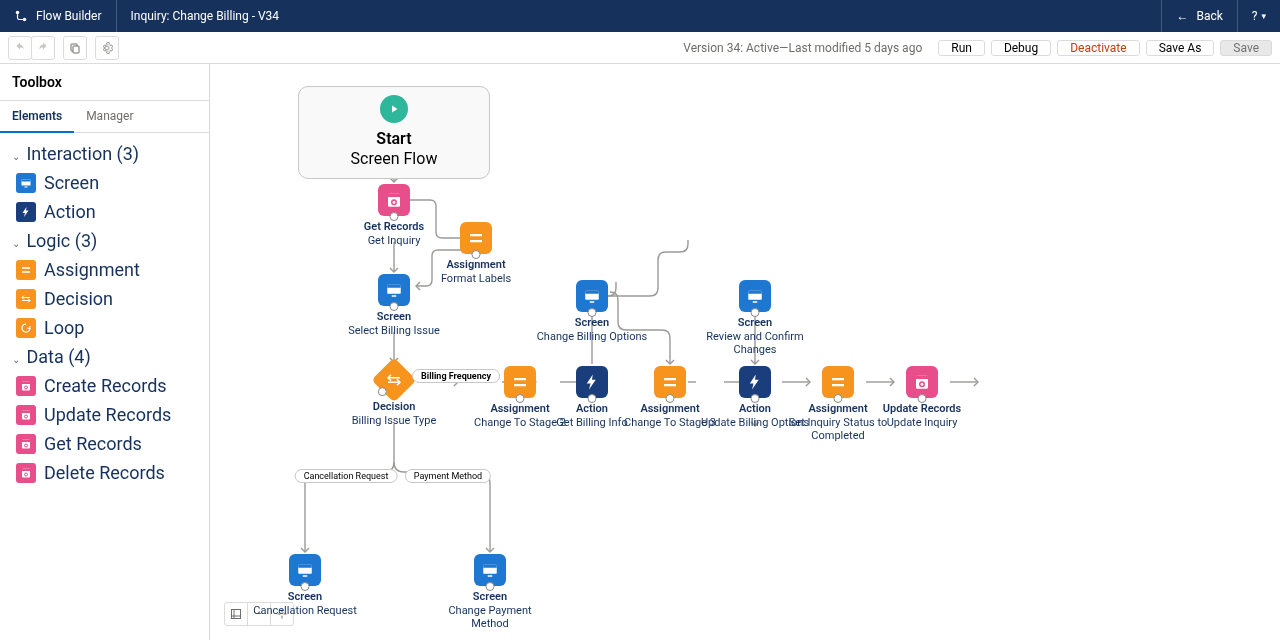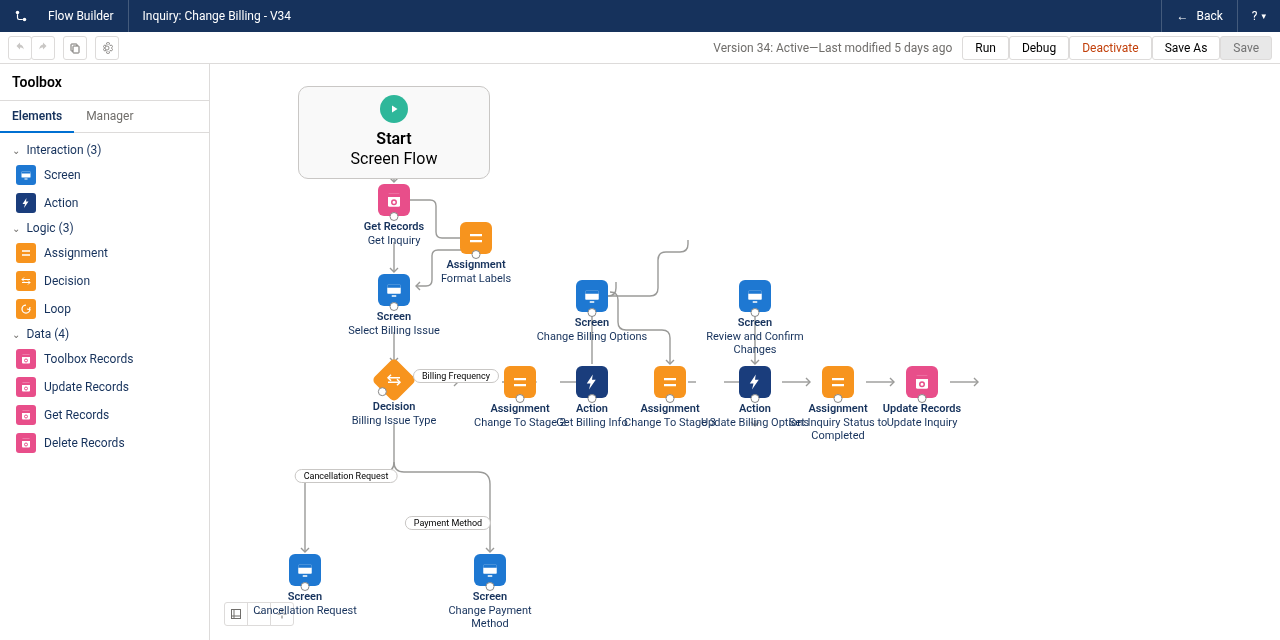--- a/index.html
+++ b/index.html
@@ -1,39 +1,39 @@
 <!DOCTYPE html>
 <html><head>
 <meta charset="utf-8">
 <style>
 *{box-sizing:border-box;margin:0;padding:0;font-family:-apple-system,BlinkMacSystemFont,"Segoe UI",Roboto,sans-serif}
 body{width:1280px;height:640px;overflow:hidden;background:#fff;position:relative}
 .hdr{height:32px;background:#16325c;display:flex;align-items:center;color:#fff;font-size:12px}
-.hdr-app{padding:0 14px;display:flex;align-items:center;gap:20px}
+.hdr-app{padding:0 14px;display:flex;align-items:center;gap:8px}
 .hdr-div{width:1px;height:32px;background:rgba(255,255,255,.2)}
 .hdr-title{padding:0 14px}
 .hdr-sp{flex:1}
 .hdr-back{padding:0 14px;display:flex;align-items:center;gap:8px;border-left:1px solid rgba(255,255,255,.2);height:32px;cursor:pointer}
 .hdr-help{padding:0 14px;display:flex;align-items:center;gap:4px;border-left:1px solid rgba(255,255,255,.2);height:32px;cursor:pointer}
 .tbar{height:32px;border-bottom:1px solid #dddbda;display:flex;align-items:center;padding:12px 8px;gap:0}
 .tbtn{width:24px;height:24px;border:1px solid #dddbda;background:#fff;border-radius:3px;display:flex;align-items:center;justify-content:center;cursor:pointer;color:#706e6b;font-size:12px}
 .tbtn+.tbtn{margin-left:-1px}
 .tgap{width:8px}
 .tbar-sp{flex:1}
 .ver{font-size:12px;color:#706e6b;margin-right:10px;white-space:nowrap}
-.abtn{height:24px;padding:0 12px;border:1px solid #dddbda;background:#fff;border-radius:3px;font-size:12px;cursor:pointer;display:flex;align-items:center;}
+.abtn{height:16px;padding:0 12px;border:1px solid #dddbda;background:#fff;border-radius:3px;font-size:12px;cursor:pointer;display:flex;align-items:center;margin-left:6px}
 .abtn.red{color:#c2410c}
 .abtn.dis{background:#e8e8e8;color:#737373}
 .main{display:flex;height:576px}
 .sb{width:210px;border-right:1px solid #dddbda;display:flex;flex-direction:column;position:relative}
 .sb-ttl{padding:10px 12px;font-size:14px;font-weight:600;border-bottom:1px solid #dddbda}
 .tabs{display:flex;border-bottom:1px solid #dddbda;font-size:12px}
 .tab{padding:8px 12px;cursor:pointer;color:#706e6b}
 .tab.act{color:#16325c;border-bottom:2px solid #0070d2;font-weight:600;margin-bottom:-1px}
-.tree{padding:6px 0;font-size:12px;overflow:auto;flex:1}
+.tree{padding:6px 0;font-size:18px;overflow:auto;flex:1}
 .grp{padding:4px 12px;display:flex;align-items:center;gap:6px;cursor:pointer;color:#16325c}
 .itm{padding:4px 12px 4px 16px;display:flex;align-items:center;gap:8px;cursor:pointer;color:#16325c}
 .ic{width:20px;height:20px;border-radius:3px;display:flex;align-items:center;justify-content:center;flex-shrink:0}
 .ic svg{width:12px;height:12px;fill:#fff}
 .sb-foot{height:32px;background:#16325c;color:#fff;font-size:12px;display:flex;align-items:center;justify-content:center;cursor:pointer}
 .cvs{flex:1;position:relative;background:#fff;overflow:hidden}
 .node{position:absolute;text-align:center;font-size:11px;color:#16325c;width:120px}
 .nic{width:32px;height:32px;border-radius:6px;margin:0 auto 4px;display:flex;align-items:center;justify-content:center;position:relative}
 .nic svg{width:18px;height:18px;fill:#fff}
 .nic.dia{width:32px;height:32px;transform:rotate(45deg);border-radius:5px}
@@ -182,21 +182,21 @@
           <span>Data (4)</span>
         </div>
         <div class="itm">
           <span class="ic c-pnk">
             <svg viewBox="0 0 24 24">
               <rect x="4" y="3" width="16" height="18" rx="2" fill="#fff"></rect>
               <rect x="4" y="3" width="16" height="5" fill="#e84e8a"></rect>
               <circle cx="12" cy="15" r="3" fill="none" stroke="#e84e8a" stroke-width="2"></circle>
             </svg>
           </span>
-          <span>Toolbox Records</span>
+          <span>Create Records</span>
         </div>
         <div class="itm">
           <span class="ic c-pnk">
             <svg viewBox="0 0 24 24">
               <rect x="4" y="3" width="16" height="18" rx="2" fill="#fff"></rect>
               <rect x="4" y="3" width="16" height="5" fill="#e84e8a"></rect>
               <circle cx="12" cy="15" r="3" fill="none" stroke="#e84e8a" stroke-width="2"></circle>
             </svg>
           </span>
           <span>Update Records</span>
@@ -435,17 +435,17 @@
           <svg viewBox="0 0 24 24">
             <rect x="3" y="5" width="18" height="12" rx="1" fill="#fff"></rect>
             <rect x="3" y="5" width="18" height="4" fill="#1e78d2"></rect>
             <rect x="9" y="19" width="6" height="2" fill="#fff"></rect>
           </svg>
           <div class="ndot"></div>
         </div>
         <div class="nttl">Screen</div>
         <div class="nsub">Change Payment Method</div>
       </div>
-      <div class="lbl" style="left: 246px; top: 312px;">Billing Frequency</div>
+      <div class="lbl" style="left: 246px; top: 312px; font-weight: bold;">Billing Frequency</div>
       <div class="lbl" style="left: 136px; top: 412px;">Cancellation Request</div>
-      <div class="lbl" style="left: 238px; top: 412px; margin-top: 47px;">Payment Method</div>
+      <div class="lbl" style="left: 238px; top: 412px;">Payment Method</div>
     </div>
 </div>
 
 </body></html>

